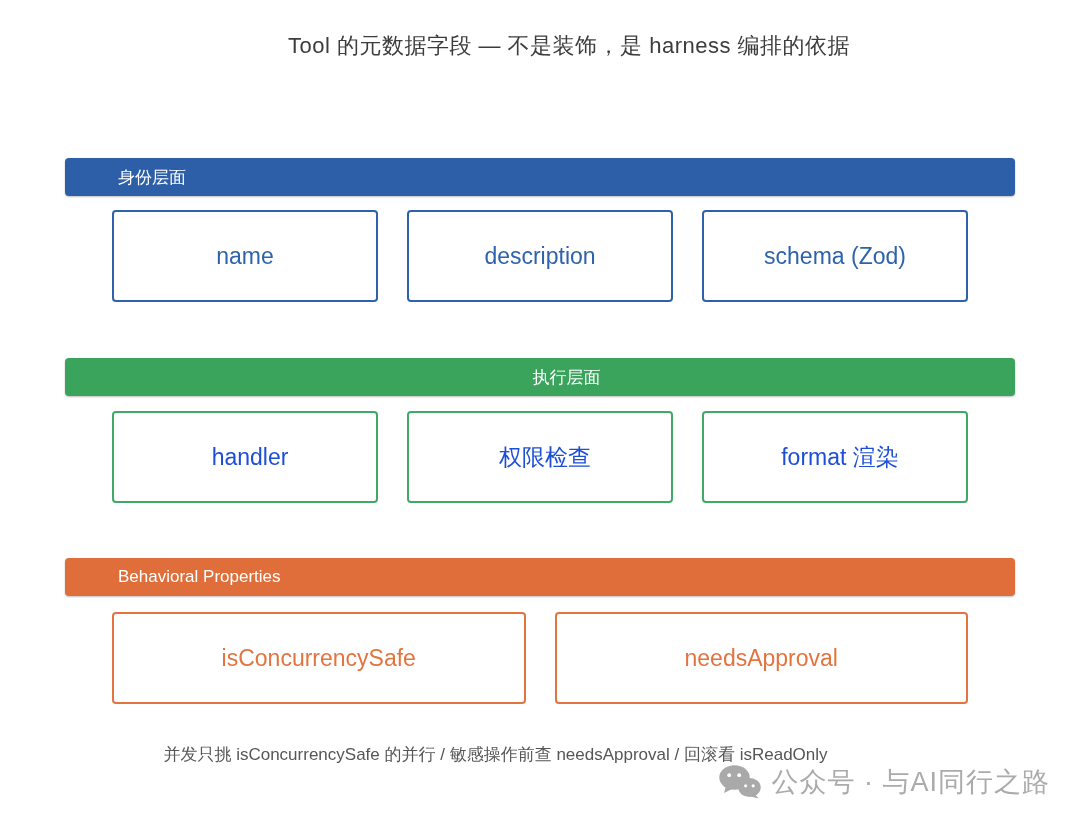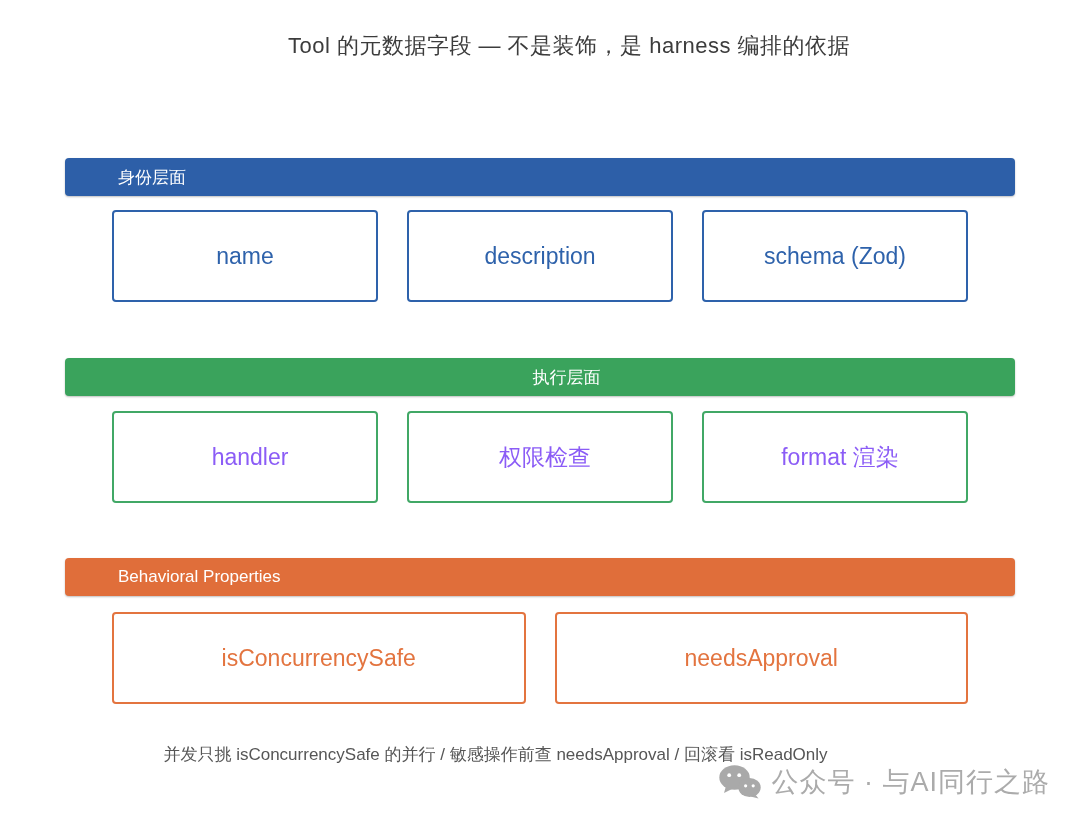--- a/index.html
+++ b/index.html
@@ -34,21 +34,21 @@
   .row-identity{top:210px;}
   .row-execution{top:411px;}
   .row-behavioral{top:612px;}
 
   .item-box{
     flex:1;background:#ffffff;border:2px solid;border-radius:4px;
     display:flex;align-items:center;justify-content:center;
     font-size:23px;box-sizing:border-box;
   }
   .row-identity .item-box{border-color:#2e62ab;color:#2e62ab;}
-  .row-execution .item-box{border-color:#41a866;color:#8b5cf6;padding-left:10px;}
+  .row-execution .item-box{border-color:#41a866;color:#1d4ed8;padding-left:10px;}
   .row-behavioral .item-box{border-color:#e3743f;color:#e3743f;}
 
   .footer-note{
     position:absolute;top:743px;left:0;width:991px;
     text-align:center;font-size:17px;color:#565656;
   }
 
   .watermark{
     position:absolute;top:764px;right:30px;height:36px;
     display:flex;align-items:center;gap:10px;

